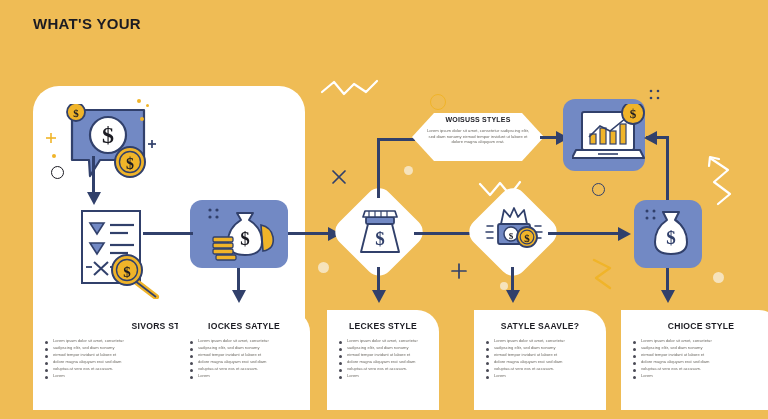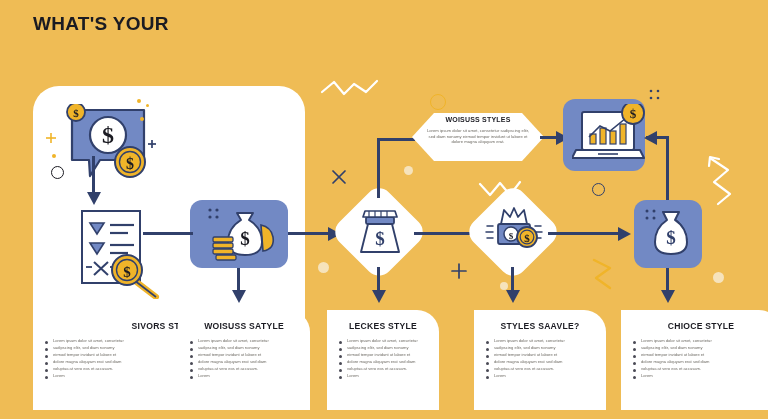--- a/index.html
+++ b/index.html
@@ -7,21 +7,21 @@
     width:768px;height:419px;overflow:hidden;
     background:#EFBC55;
     font-family:"Liberation Sans","DejaVu Sans",sans-serif;
     position:relative;
   }
   #stage{position:absolute;left:0;top:0;width:768px;height:419px;}
 
   
   .title{
     position:absolute;left:33px;top:12px;
-    font-size:19px;line-height:23px;font-weight:bold;
+    font-size:15px;line-height:23px;font-weight:bold;
     color:#1B1B22;letter-spacing:.3px;
     text-transform:uppercase;
   }
   .title div{white-space:nowrap;}
 
   
   .panel-left{
     position:absolute;left:33px;top:86px;width:272px;height:230px;
     background:#FFFFFF;border-radius:26px 26px 0 0;
   }
@@ -331,21 +331,21 @@
             <span class="dot"></span>
             <span class="btxt">voluptua at vero eos et accusam.</span>
           </div>
           <div class="bullet">
             <span class="dot"></span>
             <span class="btxt">Lorem</span>
           </div>
         </div>
       </div>
       <div class="card" style="left: 178px; width: 132px;">
-        <div class="card-title">WOISUSS SATYLE</div>
+        <div class="card-title">IOCKES SATYLE</div>
         <div class="bullets">
           <div class="bullet">
             <span class="dot"></span>
             <span class="btxt">Lorem ipsum dolor sit amet, consetetur</span>
           </div>
           <div class="bullet">
             <span class="dot"></span>
             <span class="btxt">sadipscing elitr, sed diam nonumy</span>
           </div>
           <div class="bullet">
@@ -389,21 +389,21 @@
             <span class="dot"></span>
             <span class="btxt">voluptua at vero eos et accusam.</span>
           </div>
           <div class="bullet">
             <span class="dot"></span>
             <span class="btxt">Lorem</span>
           </div>
         </div>
       </div>
       <div class="card" style="left: 474px; width: 132px;">
-        <div class="card-title">STYLES SAAVLE?</div>
+        <div class="card-title">SATYLE SAAVLE?</div>
         <div class="bullets">
           <div class="bullet">
             <span class="dot"></span>
             <span class="btxt">Lorem ipsum dolor sit amet, consetetur</span>
           </div>
           <div class="bullet">
             <span class="dot"></span>
             <span class="btxt">sadipscing elitr, sed diam nonumy</span>
           </div>
           <div class="bullet">

